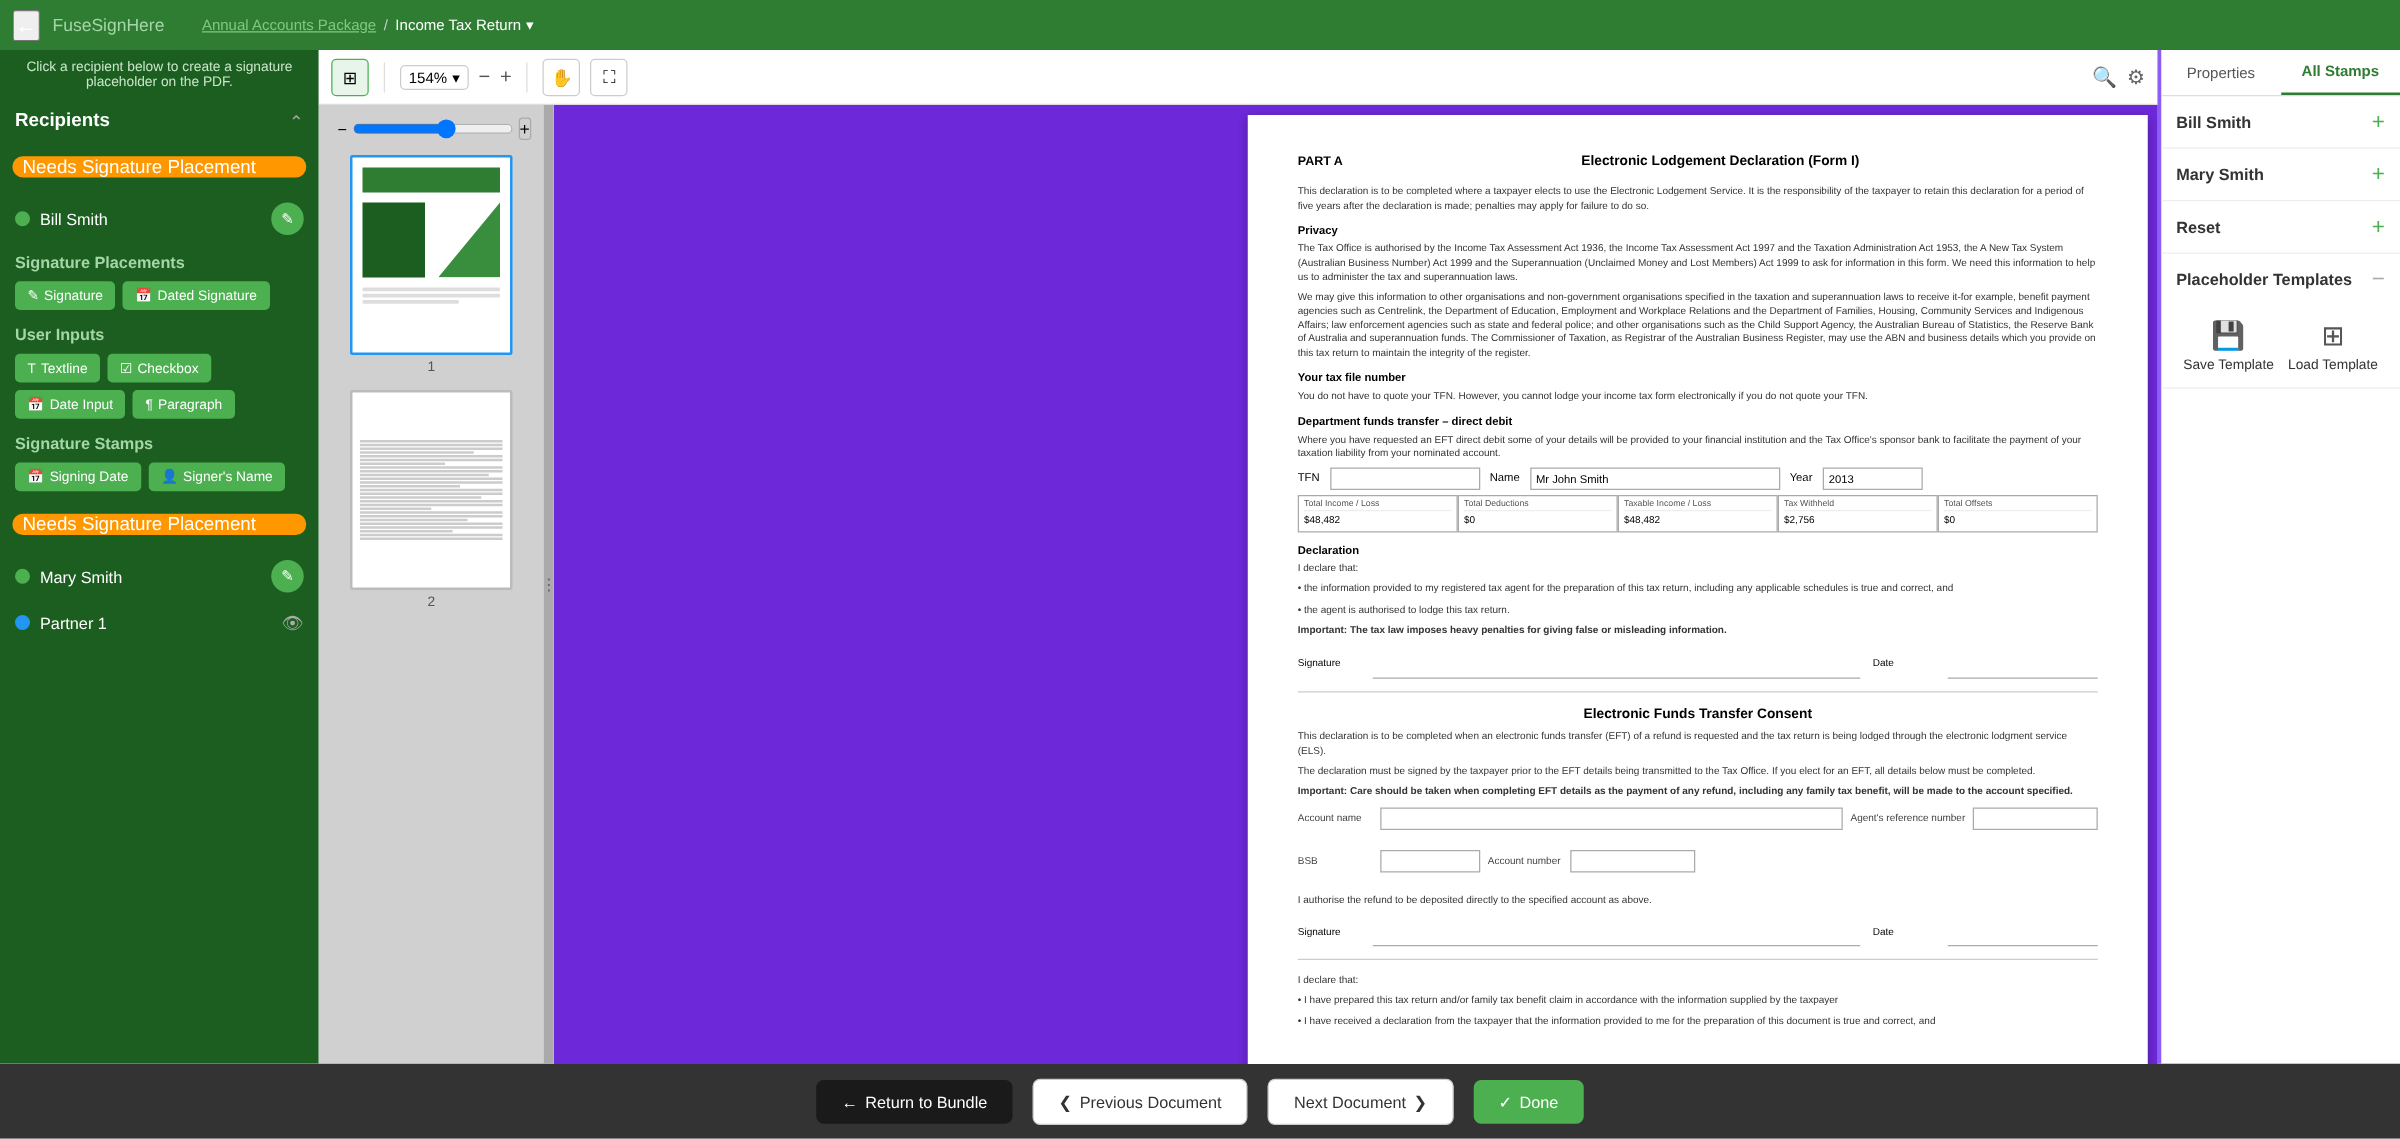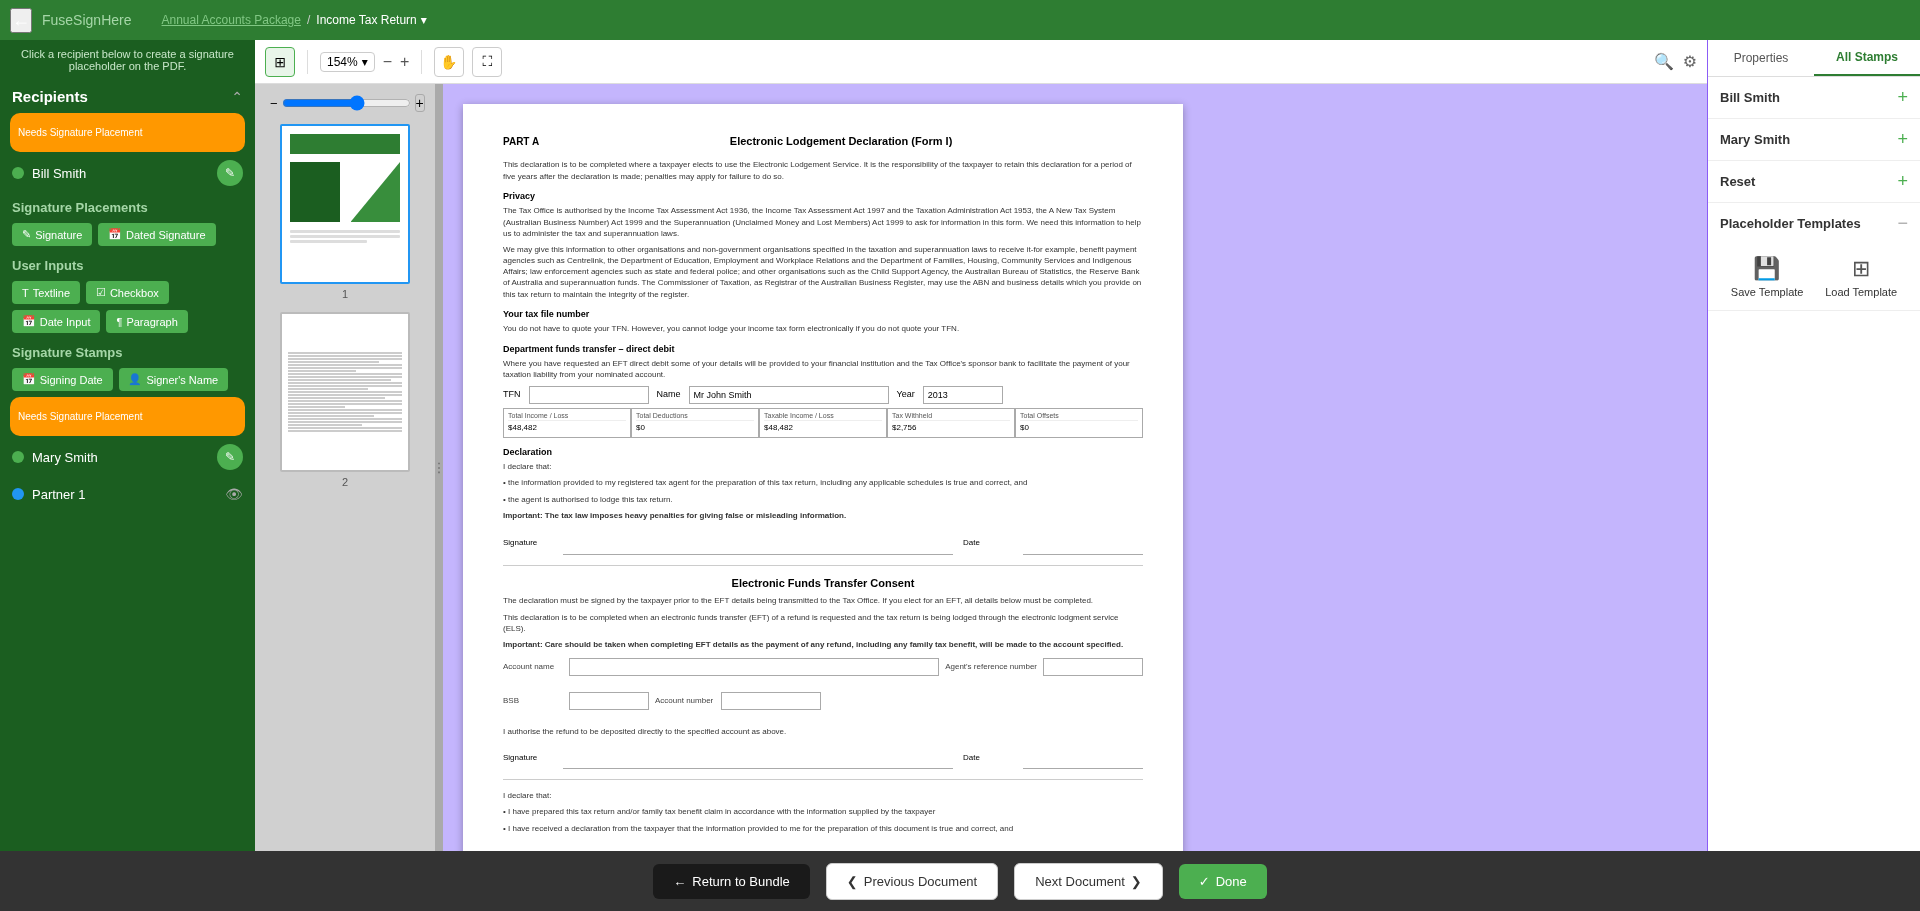--- a/index.html
+++ b/index.html
@@ -47,24 +47,24 @@
       align-items: center;
       justify-content: space-between;
       padding: 8px 12px;
       font-size: 15px;
       font-weight: bold;
       color: white;
     }
     .needs-placement-badge {
       background: #ff9800;
       color: white;
-      font-size: 10px;
-      padding: 14px 8px;
+      font-size: 15px;
+      padding: 0 8px;
       border-radius: 10px;
-      margin: 0 10px;
+      margin: 12px 10px;
       display: inline-block;
     }
     .recipient-item {
       display: flex;
       align-items: center;
       padding: 8px 12px;
       gap: 8px;
     }
     .recipient-dot {
       width: 12px; height: 12px;
@@ -168,24 +168,24 @@
     .thumb-img.selected { border-color: #2196f3; }
     .thumb-num { font-size: 11px; color: #555; }
     .thumb-zoom-bar { width: 100%; display: flex; align-items: center; gap: 4px; padding: 0 5px; }
     .zoom-slider { flex: 1; }
     .zoom-plus-btn { background: none; border: 1px solid #aaa; border-radius: 3px; width: 18px; height: 18px; cursor: pointer; font-size: 14px; display: flex; align-items: center; justify-content: center; }
 
     
     #pdf-view {
       flex: 1;
       overflow-y: auto;
-      background: #c4b5fd;
-      display: flex;
-      justify-content: flex-start;
-      padding: 20px;
+      background: #6d28d9;
+      display: flex;
+      justify-content: flex-end;
+      padding: 8px;
     }
     .pdf-page {
       background: white;
       width: 720px;
       min-height: 900px;
       padding: 30px 40px;
       font-size: 9px;
       line-height: 1.4;
       box-shadow: 0 2px 8px rgba(0,0,0,0.3);
     }
@@ -219,23 +219,23 @@
       width: 8px;
       background: #aaa;
       cursor: col-resize;
       display: flex; align-items: center; justify-content: center;
       flex-shrink: 0;
     }
     #resize-handle::after { content: '⋮'; color: #666; }
 
     
     #right-panel {
-      width: 213px;
+      width: 194px;
       background: white;
-      border-left: 1px solid #8b5cf6;
+      border-left: 3px solid #8b5cf6;
       display: flex;
       flex-direction: column;
       flex-shrink: 0;
       overflow-y: auto;
     }
     .right-panel-tabs {
       display: flex;
       border-bottom: 1px solid #ddd;
       flex-shrink: 0;
     }
@@ -546,22 +546,22 @@
           <div class="signature-row" style="margin-top:10px;">
             <span class="sig-label">Signature</span>
             <div class="sig-line"></div>
             <span class="sig-label">Date</span>
             <div class="sig-line" style="max-width:120px;"></div>
           </div>
 
           <hr class="pdf-divider">
 
           <h2 style="text-align:center;font-size:11px;margin:8px 0 4px;">Electronic Funds Transfer Consent</h2>
+          <div class="pdf-body">This declaration is to be completed when an electronic funds transfer (EFT) of a refund is requested and the tax return is being lodged through the electronic lodgment service (ELS).</div>
           <div class="pdf-body">The declaration must be signed by the taxpayer prior to the EFT details being transmitted to the Tax Office. If you elect for an EFT, all details below must be completed.</div>
-          <div class="pdf-body">This declaration is to be completed when an electronic funds transfer (EFT) of a refund is requested and the tax return is being lodged through the electronic lodgment service (ELS).</div>
           <div class="pdf-important">Important: Care should be taken when completing EFT details as the payment of any refund, including any family tax benefit, will be made to the account specified.</div>
 
           <div class="pdf-field-row" style="margin-top:8px;">
             <span class="pdf-field-label">Account name</span>
             <div class="pdf-field-box" style="flex:1;"></div>
             <span class="pdf-field-label">Agent's reference number</span>
             <div class="pdf-field-box" style="min-width:100px;"></div>
           </div>
 
           <div class="pdf-field-row">

